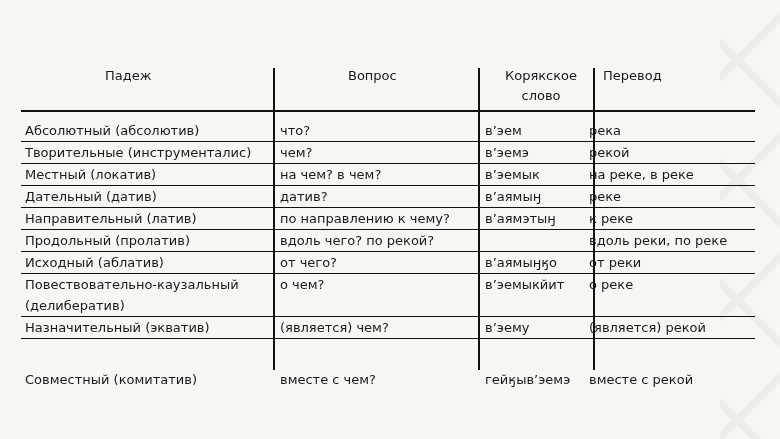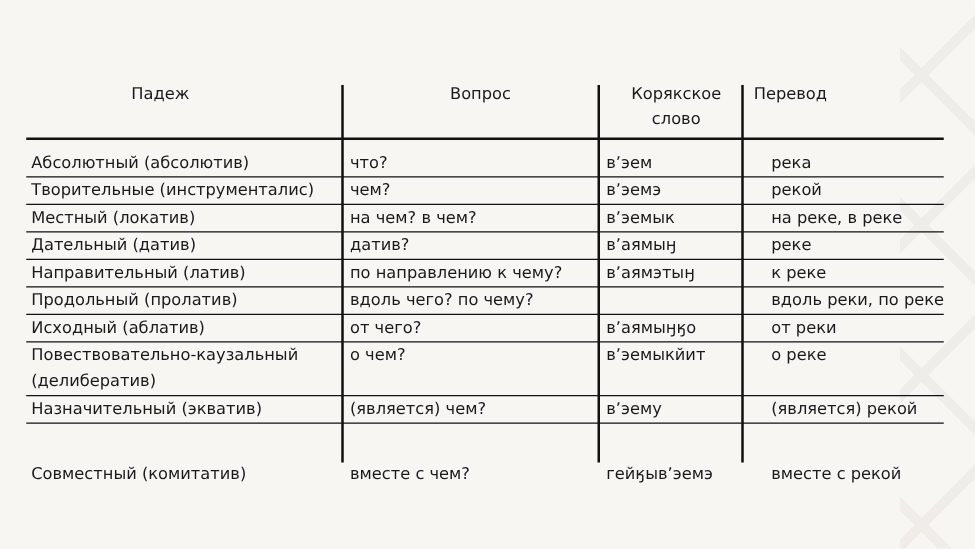--- a/index.html
+++ b/index.html
@@ -66,36 +66,36 @@
     .row.last { border-bottom: none; margin-top: 30px; }
     .row .cell {
       position: absolute;
       top: 0;
       white-space: nowrap;
     }
     .row.first { margin-top: 8px; }
     .c1 { left: 4px; width: 246px; white-space: normal !important; }
     .c2 { left: 259px; }
     .c3 { left: 464px; text-align: right; }
-    .c4 { left: 596px; }
+    .c4 { left: 568px; }
   </style>
 </head>
 <body>
 
 <div class="page">
   <div class="bg-deco"></div>
 
   <div class="table">
     <div class="vline" style="left:252px"></div>
     <div class="vline" style="left:457px"></div>
     <div class="vline" style="left:572px"></div>
 
     <div class="hdr">
       <div class="cell" style="left:84px">Падеж</div>
-      <div class="cell" style="left:339px">Вопрос</div>
+      <div class="cell" style="left:327px">Вопрос</div>
       <div class="cell" style="left:470px;width:100px;text-align:center">
         <div>Корякское</div>
         <div>слово</div>
       </div>
       <div class="cell" style="left:582px">Перевод</div>
     </div>
 
     <div class="row first">
       <span class="cell c1">Абсолютный (абсолютив)</span>
       <span class="cell c2">что?</span>
@@ -121,21 +121,21 @@
       <span class="cell c4">реке</span>
     </div>
     <div class="row">
       <span class="cell c1">Направительный (латив)</span>
       <span class="cell c2">по направлению к чему?</span>
       <span class="cell c3">в’аямэтыӈ</span>
       <span class="cell c4">к реке</span>
     </div>
     <div class="row">
       <span class="cell c1">Продольный (пролатив)</span>
-      <span class="cell c2">вдоль чего? по чему?</span>
+      <span class="cell c2">вдоль чего? по рекой?</span>
       <span class="cell c4">вдоль реки, по реке</span>
     </div>
     <div class="row">
       <span class="cell c1">Исходный (аблатив)</span>
       <span class="cell c2">от чего?</span>
       <span class="cell c3">в’аямыӈӄо</span>
       <span class="cell c4">от реки</span>
     </div>
     <div class="row tall">
       <span class="cell c1">

